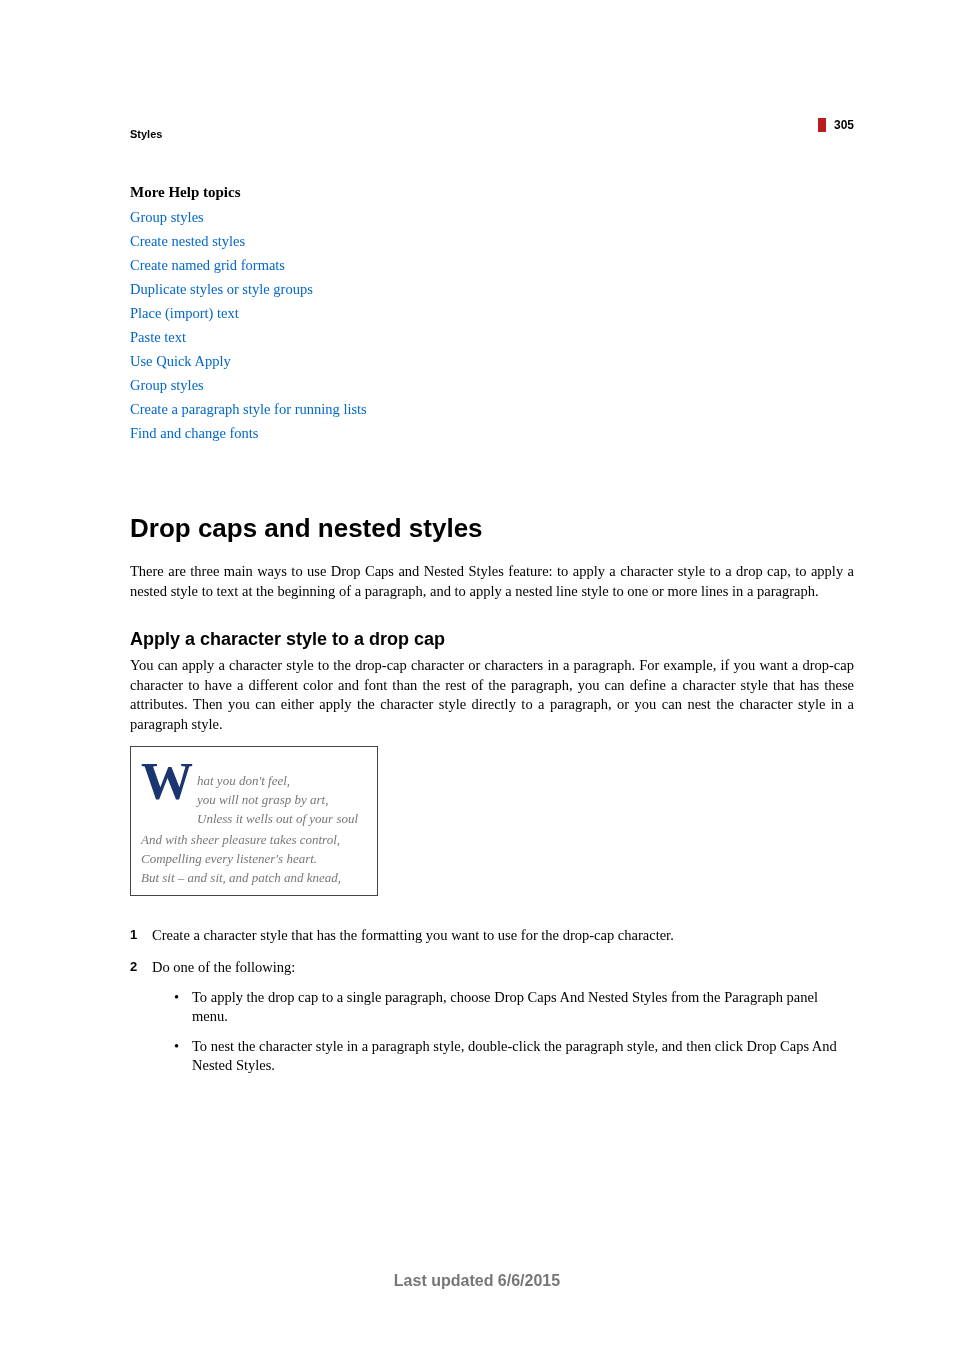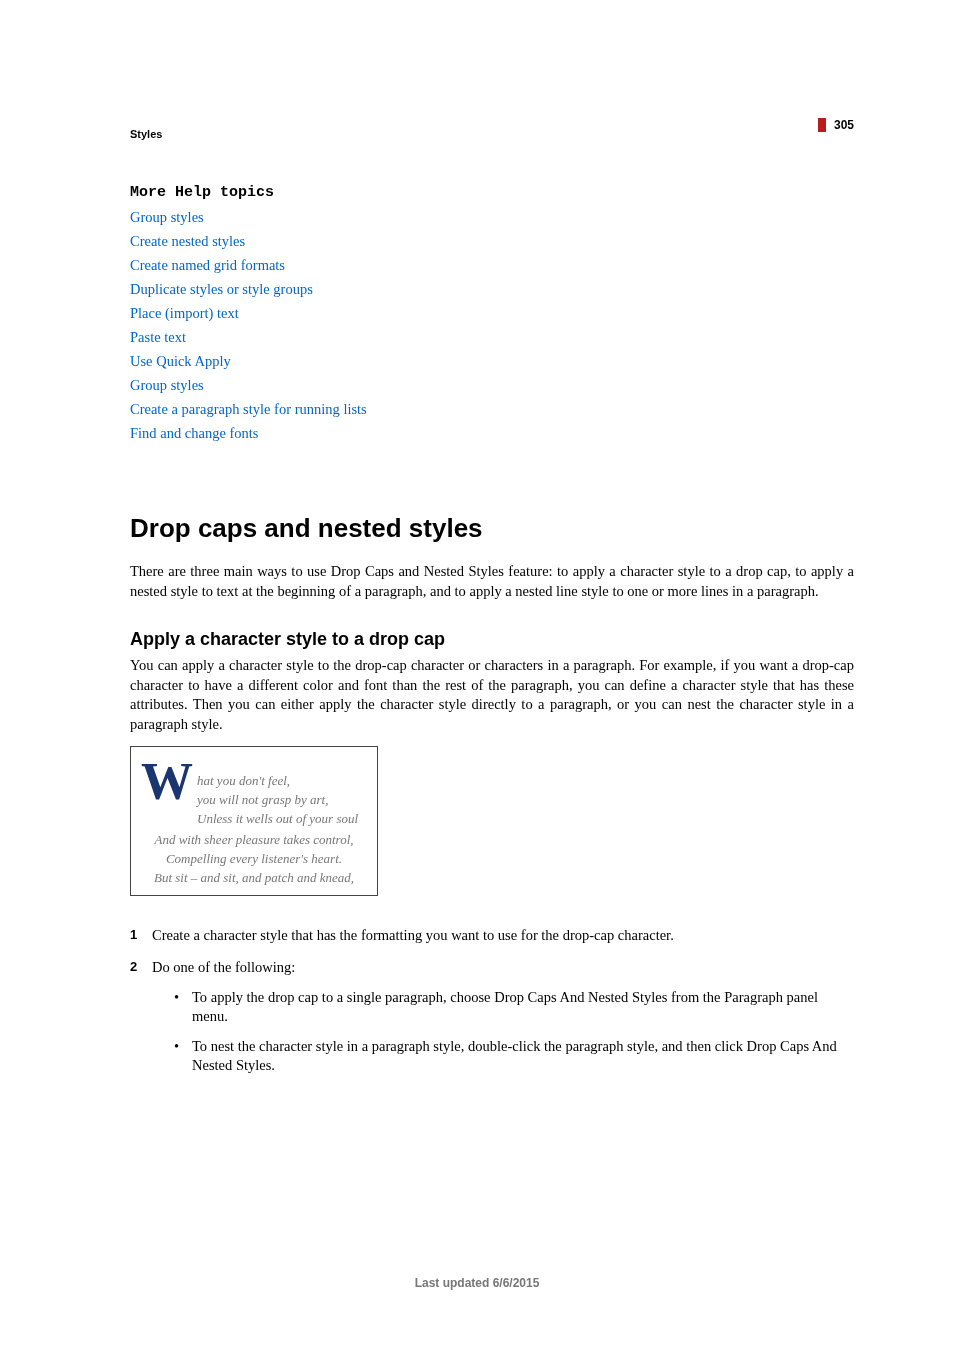--- a/index.html
+++ b/index.html
@@ -27,21 +27,21 @@
     font-size: 12px;
     line-height: 1.2;
   }
   .breadcrumb {
     font-family: "Myriad Pro", "Helvetica Neue", Arial, sans-serif;
     font-weight: bold;
     font-size: 11px;
     margin-bottom: 44px;
   }
   .section-heading {
-    font-family: Liberation Mono, monospace;
+    font-family: Liberation Serif, serif;
     font-weight: bold;
     font-size: 15px;
     margin: 20px 0 4px 0;
   }
   .link-list {
     margin: 0;
     padding: 0;
     list-style: none;
   }
   .link-list li {
@@ -98,21 +98,20 @@
     line-height: 0.8;
     margin-top: 6px;
     margin-right: 4px;
   }
   .illustration .first-lines {
     padding-top: 2px;
     margin-top: 15px;
   }
   .illustration .rest {
     margin-top: 2px;
-    text-align: center;
   }
   .steps {
     list-style: none;
     padding: 0;
     margin: 20px 0 0 0;
     counter-reset: step;
   }
   .steps > li {
     counter-increment: step;
     position: relative;
@@ -150,21 +149,21 @@
   }
   .footer {
     position: absolute;
     bottom: 60px;
     left: 0;
     width: 100%;
     text-align: center;
     font-family: "Myriad Pro", "Helvetica Neue", Arial, sans-serif;
     font-weight: bold;
     color: #777;
-    font-size: 12px;
+    font-size: 16px;
   }
 </style>
 </head>
 <body>
 
 <div class="page">
 
   <div class="page-number-box">305</div>
 
   <div class="breadcrumb">Styles</div>

